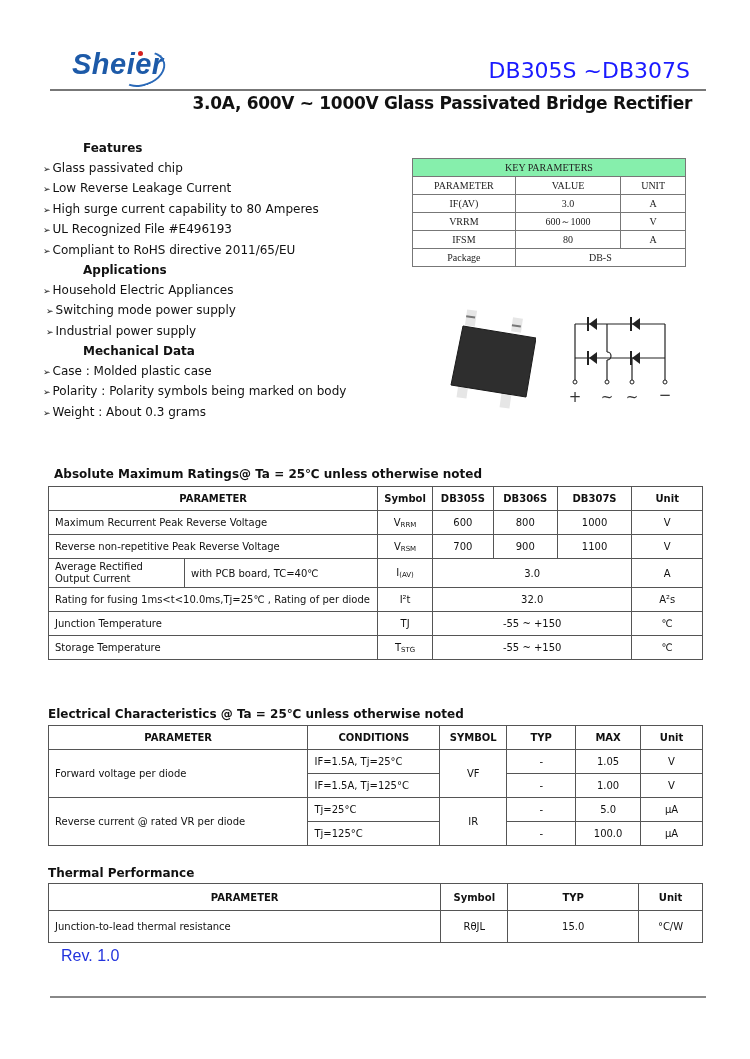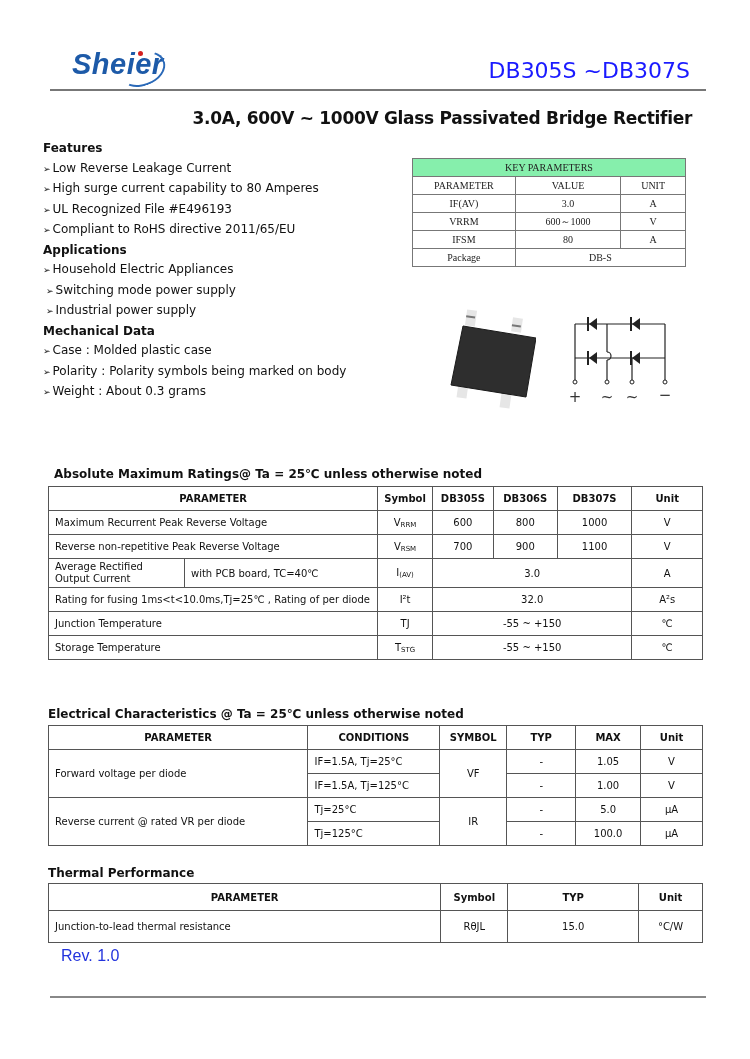--- a/index.html
+++ b/index.html
@@ -3,24 +3,24 @@
 <meta charset="utf-8">
 <style>
   html, body { margin:0; padding:0; background:#fff; }
   body { width:750px; height:1059px; position:relative; overflow:hidden; font-family:"DejaVu Sans", sans-serif; color:#111; }
   .abs { position:absolute; }
   .logo { left:72px; top:48px; font-family:"Liberation Sans", sans-serif; font-weight:bold; font-style:italic; font-size:29px; color:#1d5aa8; letter-spacing:0.5px; }
   .logo-swoosh { left:118px; top:52px; width:44px; height:30px; border:2px solid #2a69b8; border-radius:50%; border-left-color:transparent; border-top-color:transparent; transform:rotate(-20deg); }
   .logo-dot { left:138px; top:51px; width:5px; height:5px; background:#d42020; border-radius:50%; }
   .part-title { right:60px; top:58px; font-family:"DejaVu Sans", sans-serif; font-size:22px; color:#1a1aff; font-weight:normal; }
   .rule-top { left:50px; top:89px; width:656px; height:2px; background:#777; }
-  .subtitle { right:58px; top:108px; font-family:"DejaVu Sans", sans-serif; font-weight:bold; font-size:17px; color:#111; letter-spacing:-0.3px; }
+  .subtitle { right:58px; top:93px; font-family:"DejaVu Sans", sans-serif; font-weight:bold; font-size:17px; color:#111; letter-spacing:-0.3px; }
 
   .feat { left:43px; top:139px; font-size:12px; line-height:19.5px; }
-  .feat .h { font-weight:bold; }
+  .feat .h { font-weight:bold;margin-left:40px; }
   .feat .li::before { content:"\27A2"; font-size:9px; margin-right:2px; }
   .feat .indent { padding-left:3px; }
 
   table { border-collapse:collapse; }
   .keyp { left:412px; top:158px; width:274px; font-family:"Liberation Serif", serif; font-size:10px; color:#222; }
   .keyp td { border:1px solid #777; text-align:center; height:17px; padding:0; }
   .keyp .hd { background:#86efac; }
 
   .pkg { left:446px; top:304px; width:90px; height:105px; }
   .schem { left:565px; top:312px; width:110px; height:95px; }
@@ -40,20 +40,21 @@
 
 <div class="abs logo">Sheier</div>
 <div class="abs logo-swoosh"></div>
 <div class="abs logo-dot"></div>
 <div class="abs part-title">DB305S ~DB307S</div>
 <div class="abs rule-top"></div>
 <div class="abs subtitle">3.0A, 600V ~ 1000V  Glass Passivated Bridge Rectifier</div>
 
 <div class="abs feat">
   <div class="h">Features</div>
+  <div class="li">Glass passivated chip</div>
   <div class="li">Low Reverse Leakage Current</div>
   <div class="li">High surge current capability  to 80 Amperes</div>
   <div class="li">UL Recognized File #E496193</div>
   <div class="li">Compliant to RoHS directive 2011/65/EU</div>
   <div class="h">Applications</div>
   <div class="li">Household Electric Appliances</div>
   <div class="li indent">Switching mode power supply</div>
   <div class="li indent">Industrial power supply</div>
   <div class="h">Mechanical Data</div>
   <div class="li">Case : Molded plastic case</div>

